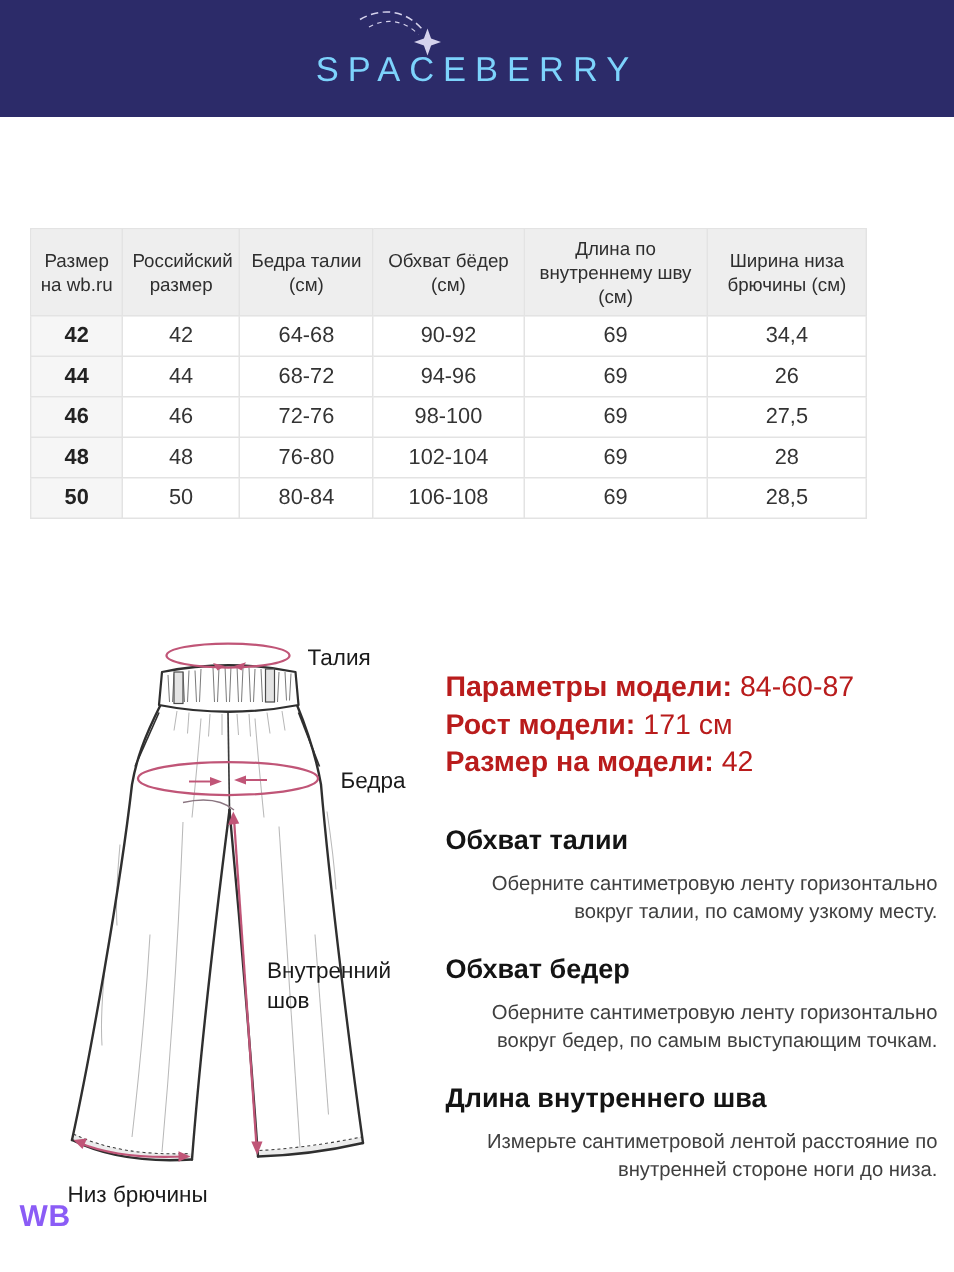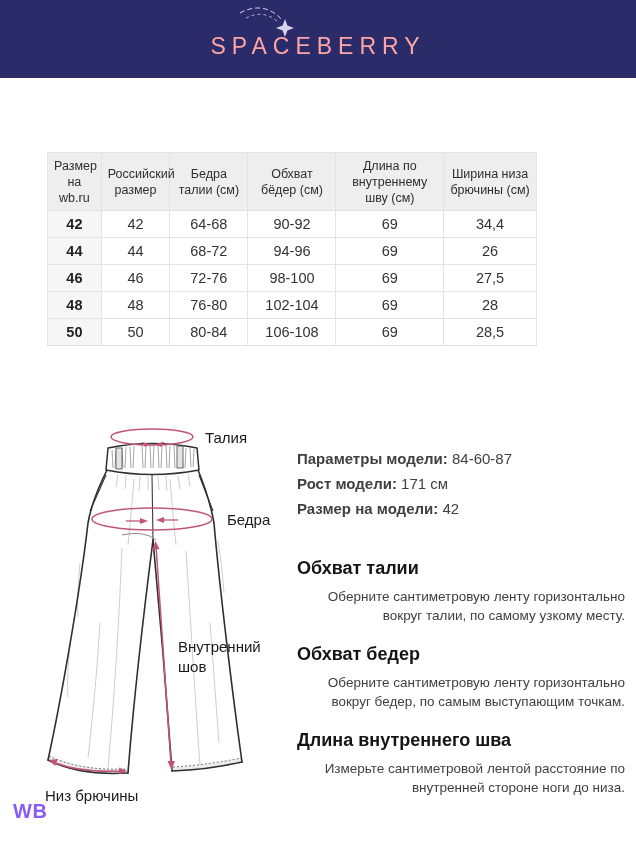--- a/index.html
+++ b/index.html
@@ -10,26 +10,26 @@
   }
 
   
   .header {
     position:absolute; top:0; left:0; width:636px; height:78px;
     background:#2c2b69; display:flex; align-items:center; justify-content:center;
   }
   .logo { position:relative; display:inline-block; padding-top:14px; }
   .logo-text {
     font-size:23px; letter-spacing:6px; font-weight:400;
-    color:#fca5a5;
+    color:#7dd3fc;
   }
   .star-svg { position:absolute; top:-16px; left:26px; width:62px; height:36px; }
 
   
-  .table-wrap { position:absolute; top:152px; left:47px; width:490px; }
+  .table-wrap { position:absolute; top:152px; left:20px; width:558px; }
   table.size-table {
     width:100%; border-collapse:collapse; table-layout:fixed;
   }
   .size-table th, .size-table td {
     border:1px solid #e3e3e3; text-align:center; vertical-align:middle;
   }
   .size-table th {
     background:#eeeeee; font-weight:500; font-size:12.5px; line-height:16px;
     color:#2e2e2e; height:58px; padding:4px 6px;
   }
@@ -38,21 +38,21 @@
   }
   .size-table td.first { background:#f6f6f6; font-weight:700; color:#222; }
   .c1{width:11%} .c2{width:14%} .c3{width:16%} .c4{width:18%} .c5{width:22%} .c6{width:19%}
 
   
   .diagram { position:absolute; top:413px; left:22px; width:270px; height:400px; }
   .diag-label { font-family:"Liberation Sans", sans-serif; font-size:15px; font-weight:500; fill:#1a1a1a; }
 
   
   .right-col { position:absolute; top:446px; left:297px; width:328px; }
-  .model-info { font-size:15px; line-height:25px; color:#404040; margin-bottom:37px; }
+  .model-info { font-size:19px; line-height:25px; color:#b91c1c; margin-bottom:29px; }
   .mi-label { font-weight:700; }
   .mi-value { font-weight:400; }
   .m-section h3 { font-size:18px; font-weight:700; color:#141414; margin:0 0 9px 0; }
   .m-section p  { font-size:13.5px; line-height:18.5px; color:#3f3f3f; margin:0 0 19px 0;text-align:right; }
 
   
   .wb-mark {
     position:absolute; top:800px; left:13px;
     font-size:20px; font-weight:700; color:#8b5cf6; letter-spacing:0.5px;
   }

